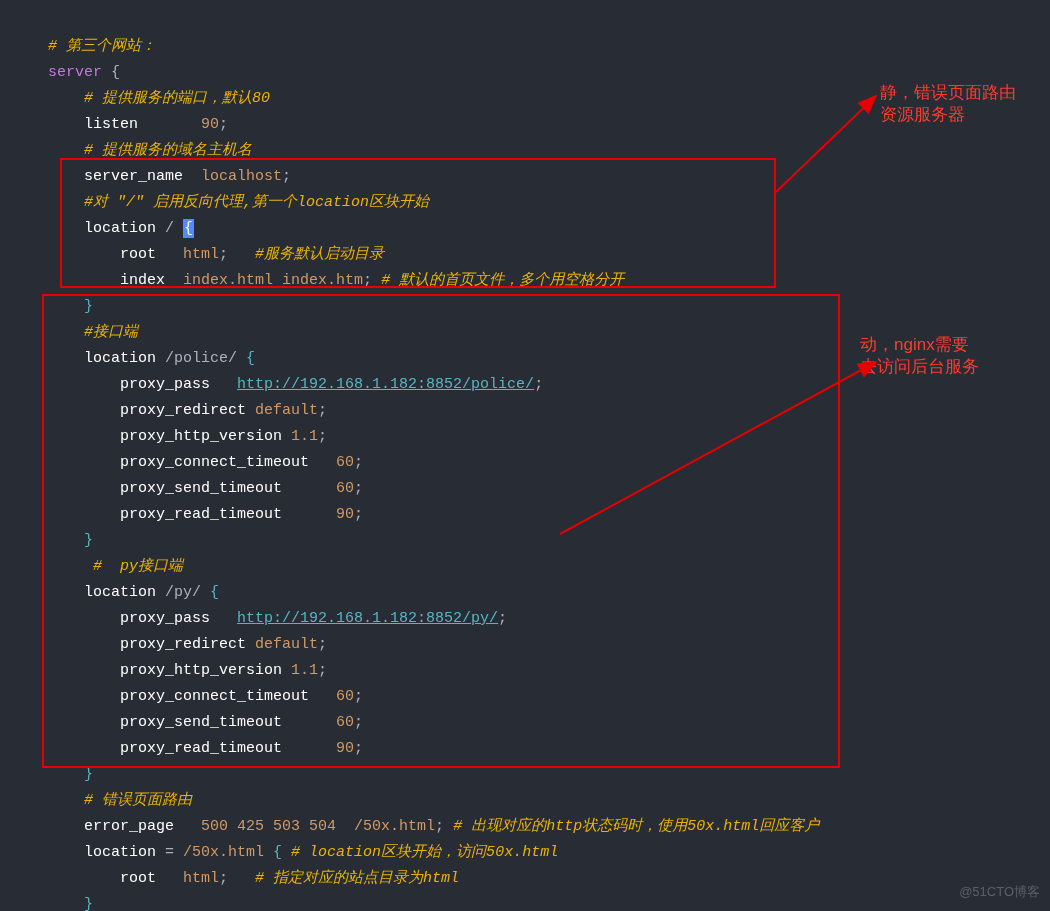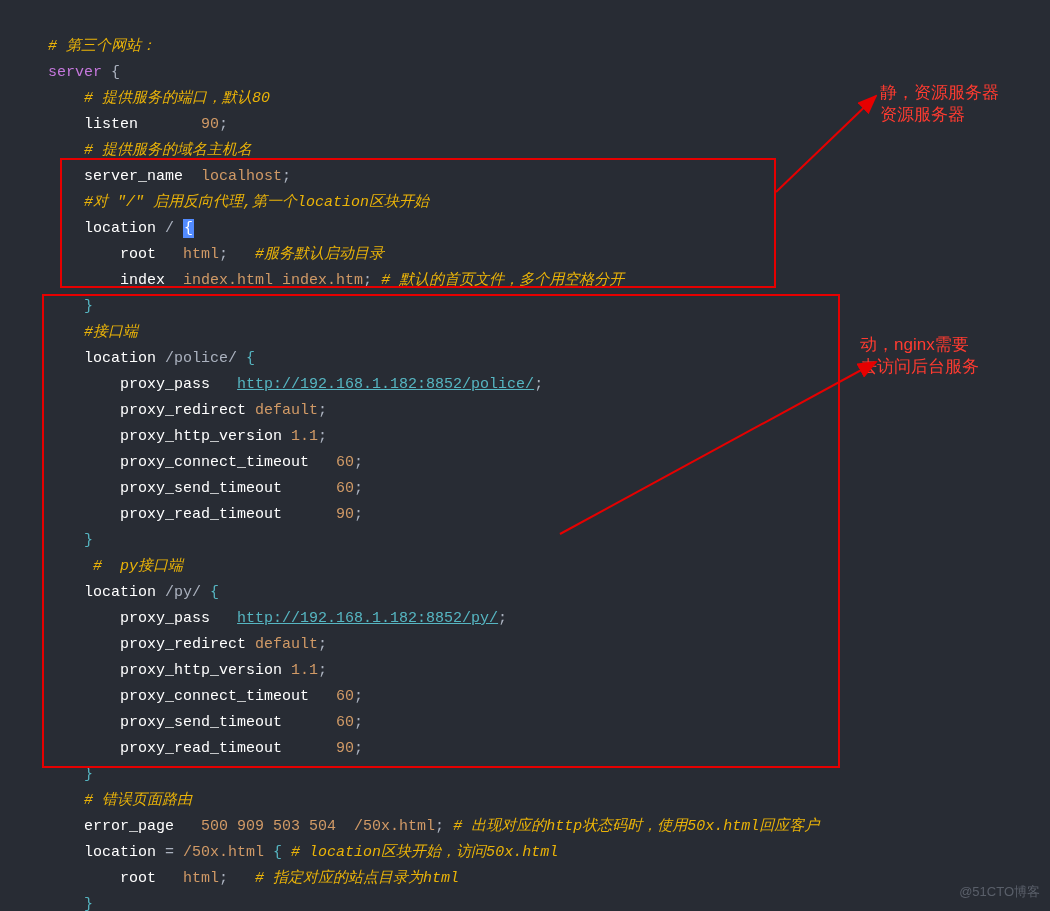--- a/index.html
+++ b/index.html
@@ -94,31 +94,31 @@
 <span>         </span><span class="comment">#  py接口端</span>
 <span>        </span><span class="directive">location</span><span class="punct"> /py/ </span><span class="brace">{</span>
 <span>            </span><span class="directive">proxy_pass</span><span>   </span><span class="url">http://192.168.1.182:8852/py/</span><span class="punct">;</span>
 <span>            </span><span class="directive">proxy_redirect</span><span> </span><span class="value">default</span><span class="punct">;</span>
 <span>            </span><span class="directive">proxy_http_version</span><span> </span><span class="value">1.1</span><span class="punct">;</span>
 <span>            </span><span class="directive">proxy_connect_timeout</span><span>   </span><span class="value">60</span><span class="punct">;</span>
 <span>            </span><span class="directive">proxy_send_timeout</span><span>      </span><span class="value">60</span><span class="punct">;</span>
 <span>            </span><span class="directive">proxy_read_timeout</span><span>      </span><span class="value">90</span><span class="punct">;</span>
 <span>        </span><span class="brace">}</span>
 <span>        </span><span class="comment"># 错误页面路由</span>
-<span>        </span><span class="directive">error_page</span><span>   </span><span class="value">500 909 503 504  /50x.html</span><span class="punct">;</span><span> </span><span class="comment"># 出现对应的http状态码时，使用50x.html回应客户</span>
+<span>        </span><span class="directive">error_page</span><span>   </span><span class="value">500 425 503 504  /50x.html</span><span class="punct">;</span><span> </span><span class="comment"># 出现对应的http状态码时，使用50x.html回应客户</span>
 <span>        </span><span class="directive">location</span><span class="punct"> = </span><span class="value">/50x.html</span><span> </span><span class="brace">{</span><span> </span><span class="comment"># location区块开始，访问50x.html</span>
 <span>            </span><span class="directive">root</span><span>   </span><span class="value">html</span><span class="punct">;</span><span>   </span><span class="comment"># 指定对应的站点目录为html</span>
 <span>        </span><span class="brace">}</span>
 </div>
 
 <div class="box-red" style="left:60px; top:158px; width:716px; height:130px;"></div>
 <div class="box-red" style="left:42px; top:294px; width:798px; height:474px;"></div>
 
 <div class="anno" style="left:880px; top:82px;">
-  <span>静，资源服务器</span><br><span>资源服务器</span>
+  <span>静，错误页面路由</span><br><span>资源服务器</span>
 </div>
 <div class="anno" style="left:860px; top:334px;">
   <span>动，nginx需要</span><br><span>去访问后台服务</span>
 </div>
 
 <svg class="arrows">
   <defs>
     <marker id="arrhead" markerWidth="10" markerHeight="8" refX="9" refY="4" orient="auto">
       <polygon points="0 0, 10 4, 0 8" fill="#e60000"></polygon>
     </marker>

